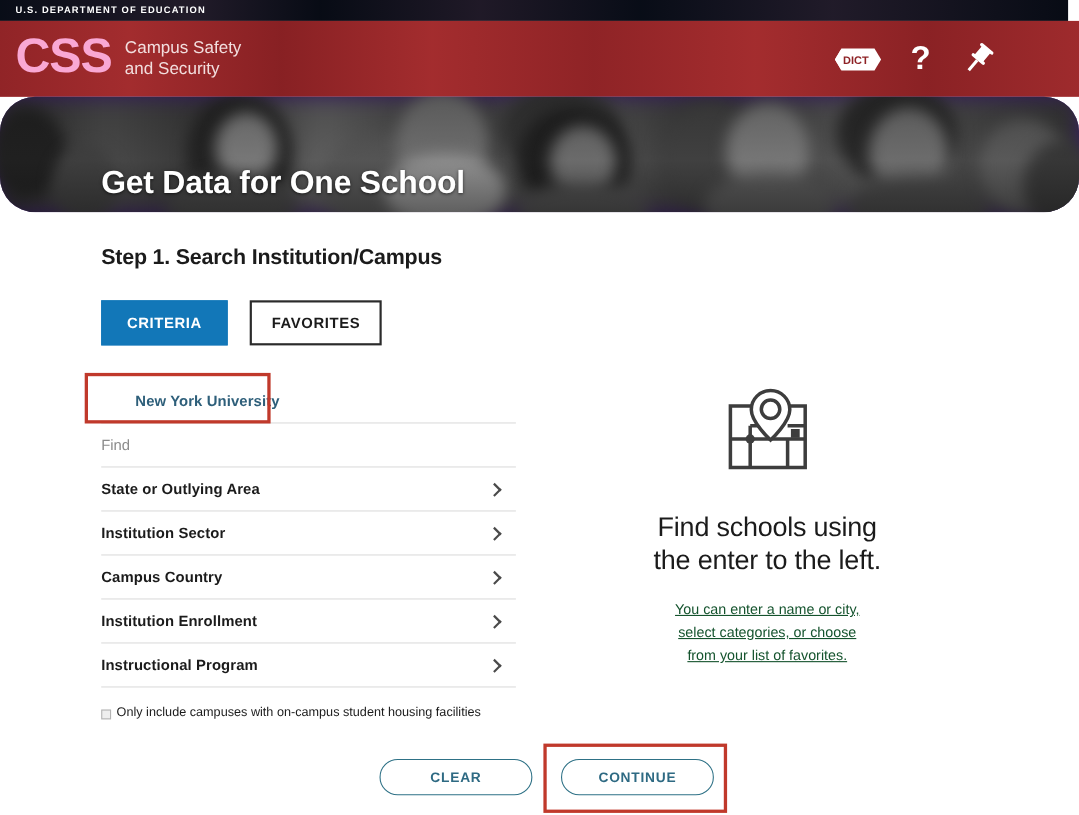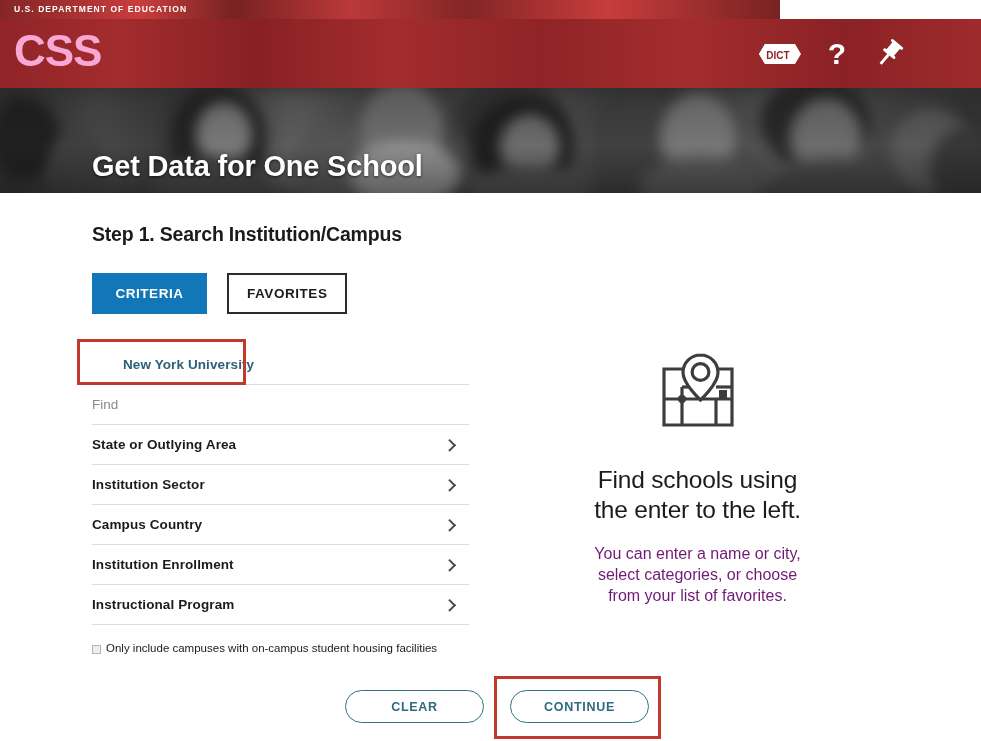--- a/index.html
+++ b/index.html
@@ -7,22 +7,22 @@
     margin: 0; padding: 0;
     width: 981px; height: 741px;
     overflow: hidden;
     background: #ffffff;
     font-family: "Liberation Sans", sans-serif;
   }
 
   
   .topbar {
     position: absolute; top: 0; left: 0;
-    width: 780px; height: 19px;
-    background: #ef4444;
+    width: 971px; height: 19px;
+    background: #0f172a;
     overflow: hidden;
   }
   .topbar-stripe {
     position: absolute; inset: 0;
     background:
       linear-gradient(90deg, rgba(0,0,0,.45) 0%, rgba(90,40,40,.25) 18%, rgba(0,0,0,.5) 30%,
                       rgba(70,30,32,.3) 45%, rgba(0,0,0,.45) 60%, rgba(85,38,38,.25) 78%, rgba(0,0,0,.5) 100%);
   }
   .topbar-label {
     position: relative;
@@ -81,22 +81,23 @@
     width: 24px; text-align: center;
   }
   .hicon-pin { width: 32px; height: 32px; }
   .hamburger { width: 34px; display: flex; flex-direction: column; gap: 5px; }
   .hamburger i { display: block; height: 4px; background: #ffffff; border-radius: 1px; }
 
   
   .hero {
     position: absolute; top: 88px; left: 0;
     width: 981px; height: 105px;
-    background: #404040;
+    background: #4c1d95;
     overflow: hidden;
+    border-radius: 32px;
   }
   .hero-photo { position: absolute; inset: 0; }
   .hero-photo .blob {
     position: absolute;
     border-radius: 50%;
     filter: blur(7px);
   }
   .hero-photo .band {
     position: absolute;
     filter: blur(9px);
@@ -184,21 +185,21 @@
     position: absolute; left: 530px; top: 160px; width: 335px;
     text-align: center;
   }
   .map-icon { display: block; margin: 0 auto 34px auto; }
   .rp-head {
     font-size: 24.5px; color: #1b1b1b; line-height: 30px; font-weight: 400;
     letter-spacing: -0.2px;
   }
   .rp-sub {
     margin-top: 18px;
-    font-size: 16px; color: #701a75; line-height: 21px;
+    font-size: 13px; color: #14532d; line-height: 21px; text-decoration: underline;
   }
 
   
   .annot {
     position: absolute;
     border: 3px solid #c0392b;
     pointer-events: none;
     z-index: 50;
   }
 </style>
@@ -208,20 +209,24 @@
 <div class="topbar">
   <div class="topbar-stripe"></div>
   <div class="topbar-label">U.S. DEPARTMENT OF EDUCATION</div>
 </div>
 
 <div class="header">
   <div class="header-tex"></div>
 
   <div class="brand">
     <span class="brand-css">CSS</span>
+    <span class="brand-sub">
+      <span>Campus Safety</span><br>
+      <span>and Security</span>
+    </span>
   </div>
 
   <div class="header-icons">
 
     <div class="hicon hicon-dict">
       <svg width="46" height="26" viewBox="0 0 46 26" aria-hidden="true">
         <polygon points="10,3 40,3 46,13 40,23 10,23 4,13" fill="#ffffff"></polygon>
         <polygon points="10,3 4,13 10,23" fill="#ffffff"></polygon>
         <text x="23" y="17.5" font-family="Liberation Sans, sans-serif" font-size="10" font-weight="bold" fill="#8e2226" text-anchor="middle">DICT</text>
       </svg>

